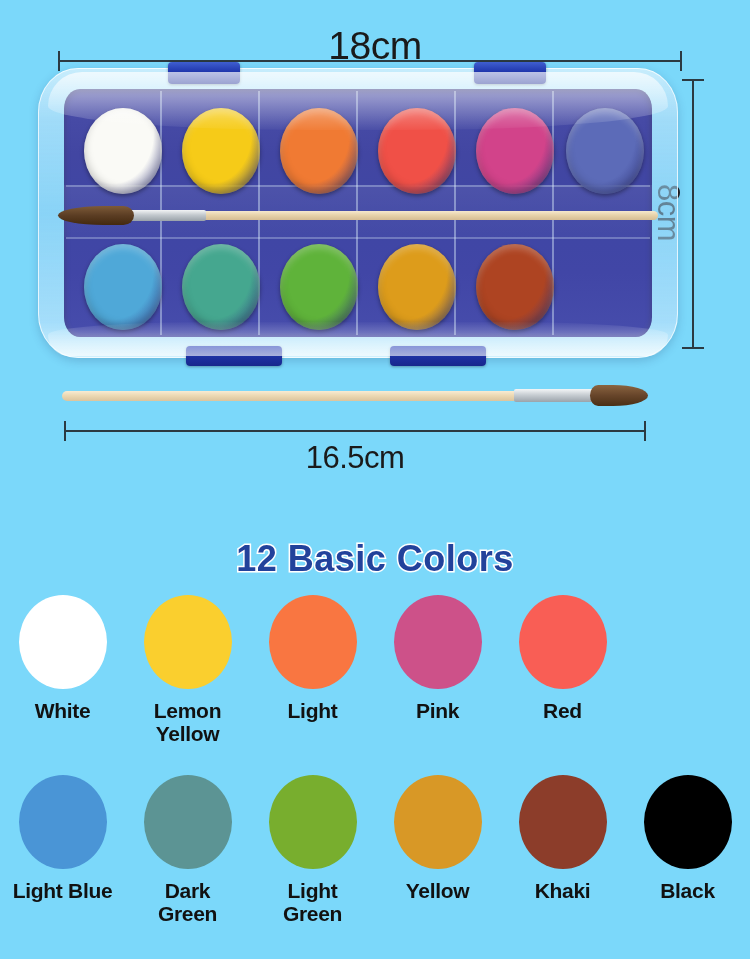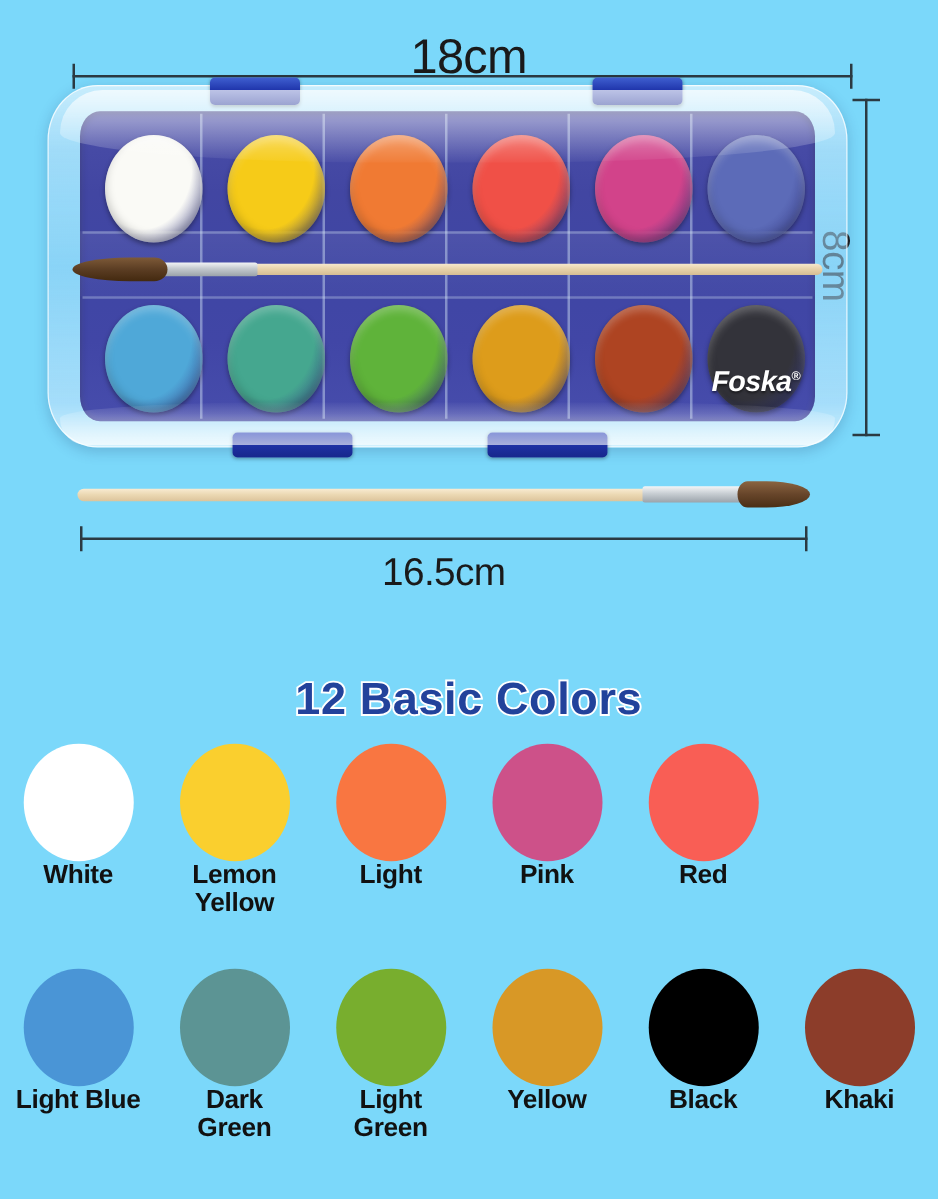--- a/index.html
+++ b/index.html
@@ -317,20 +317,21 @@
     align-items: center;
   }
 
   .swatch-dot {
     width: 88px;
     height: 94px;
     border-radius: 50%;
   }
 
   .swatch-label {
+    margin-top: 11px;
     font-size: 21px;
     font-weight: bold;
     color: #111111;
     text-align: center;
     line-height: 1.08;
     width: 118px;
     letter-spacing: -0.3px;
   }
 </style>
 </head>
@@ -367,23 +368,20 @@
     <div class="pan" style="left: 242px; top: 40px; background: radial-gradient(at 38% 30%, rgb(240, 122, 51) 0%, rgb(240, 122, 51) 58%, rgba(0, 0, 0, 0.18) 100%);"></div>
     <div class="pan" style="left: 340px; top: 40px; background: radial-gradient(at 38% 30%, rgb(240, 80, 71) 0%, rgb(240, 80, 71) 58%, rgba(0, 0, 0, 0.18) 100%);"></div>
     <div class="pan" style="left: 438px; top: 40px; background: radial-gradient(at 38% 30%, rgb(210, 67, 138) 0%, rgb(210, 67, 138) 58%, rgba(0, 0, 0, 0.18) 100%);"></div>
     <div class="pan" style="left: 528px; top: 40px; background: radial-gradient(at 38% 30%, rgb(92, 107, 184) 0%, rgb(92, 107, 184) 58%, rgba(0, 0, 0, 0.18) 100%);"></div>
 
     <div class="pan" style="left: 46px; top: 176px; background: radial-gradient(at 38% 30%, rgb(79, 168, 216) 0%, rgb(79, 168, 216) 58%, rgba(0, 0, 0, 0.18) 100%);"></div>
     <div class="pan" style="left: 144px; top: 176px; background: radial-gradient(at 38% 30%, rgb(69, 167, 143) 0%, rgb(69, 167, 143) 58%, rgba(0, 0, 0, 0.18) 100%);"></div>
     <div class="pan" style="left: 242px; top: 176px; background: radial-gradient(at 38% 30%, rgb(95, 179, 58) 0%, rgb(95, 179, 58) 58%, rgba(0, 0, 0, 0.18) 100%);"></div>
     <div class="pan" style="left: 340px; top: 176px; background: radial-gradient(at 38% 30%, rgb(221, 156, 27) 0%, rgb(221, 156, 27) 58%, rgba(0, 0, 0, 0.18) 100%);"></div>
     <div class="pan" style="left: 438px; top: 176px; background: radial-gradient(at 38% 30%, rgb(174, 68, 34) 0%, rgb(174, 68, 34) 58%, rgba(0, 0, 0, 0.18) 100%);"></div>
-    <div class="pan" style="left: 528px; top: 176px; background: radial-gradient(at 38% 30%, rgb(51, 51, 58) 0%, rgb(51, 51, 58) 58%, rgba(0, 0, 0, 0.18) 100%);">
-      <div id="foska-logo"><span>Foska</span><span id="foska-reg">®</span></div>
-    </div>
 
     <div class="clasp-bottom" style="left:148px;"></div>
     <div class="clasp-bottom" style="left:352px;"></div>
 
     <div class="lid-gloss"></div>
     <div class="lid-gloss-bottom"></div>
   </div>
 
   <div class="brush" id="brush-inner">
     <div class="handle"></div>
@@ -438,21 +436,21 @@
       </div>
       <div class="swatch-cell">
         <div class="swatch-dot" style="background: rgb(120, 174, 46);"></div>
         <div class="swatch-label">Light<br>Green</div>
       </div>
       <div class="swatch-cell">
         <div class="swatch-dot" style="background: rgb(216, 152, 38);"></div>
         <div class="swatch-label">Yellow</div>
       </div>
       <div class="swatch-cell">
+        <div class="swatch-dot" style="background: rgb(140, 61, 42);"></div>
+        <div class="swatch-label">Khaki</div>
+      </div>
+      <div class="swatch-cell">
         <div class="swatch-dot" style="background: rgb(0, 0, 0);"></div>
         <div class="swatch-label">Black</div>
       </div>
-      <div class="swatch-cell">
-        <div class="swatch-dot" style="background: rgb(140, 61, 42);"></div>
-        <div class="swatch-label">Khaki</div>
-      </div>
     </div>
 </div>
 
 </body></html>

